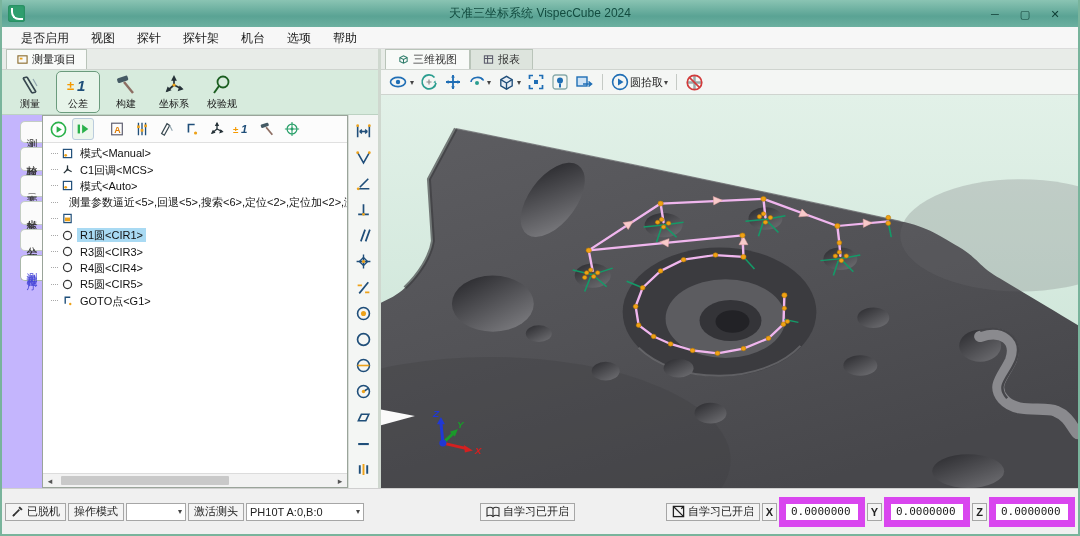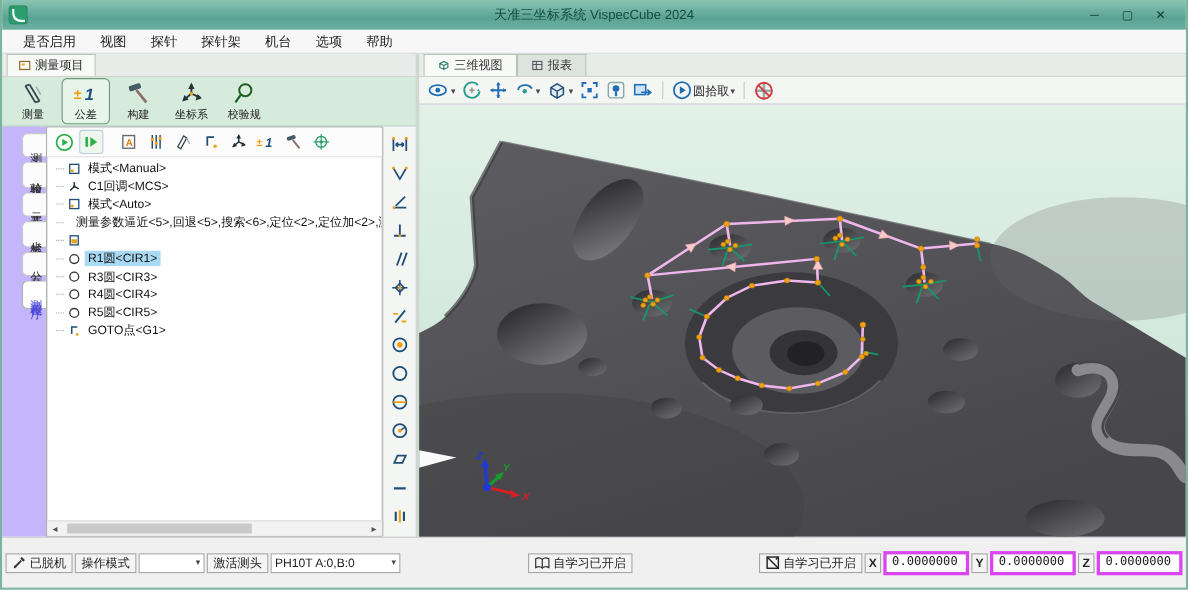--- a/index.html
+++ b/index.html
@@ -53,21 +53,21 @@
   .caret{font-size:8px;color:#444;}
   .vsep{width:1px;height:16px;background:#c5cac5;margin:0 2px;}
   .pick-label{font-size:11px;color:#222;}
   .viewport{flex:1;position:relative;min-height:0;}
   .viewport svg{position:absolute;inset:0;width:100%;height:100%;}
   
   .statusbar{height:21px;flex:0 0 21px;background:#f0f0f0;border-top:1px solid #cfcfcf;display:flex;align-items:center;padding:12px 3px;gap:2px;font-size:11px;}
   .sbox{border:1px solid #a6a6a6;background:#f4f4f4;height:16px;display:flex;align-items:center;padding:0 5px;gap:3px;white-space:nowrap;}
   .sdrop{border:1px solid #a6a6a6;background:#fff;height:16px;display:flex;align-items:center;padding:0 3px;white-space:nowrap;}
   .sdrop .caret{margin-left:auto;}
-  .sval{border:3px solid #d946ef;background:#fff;height:16px;display:flex;padding:0 5px;font-family:"DejaVu Sans Mono","Liberation Mono",monospace;font-size:11px;}
+  .sval{border:7px solid #d946ef;background:#fff;height:16px;display:flex;align-items:center;padding:0 5px;font-family:"DejaVu Sans Mono","Liberation Mono",monospace;font-size:11px;}
   .axl{border:1px solid #a6a6a6;background:#f4f4f4;height:16px;width:13px;display:flex;align-items:center;justify-content:center;font-weight:bold;}
   .gap-mid{width:112px;}
 </style>
 </head>
 <body>
 
 <div class="window">
 
   <div class="titlebar">
     <div class="appicon"></div>

